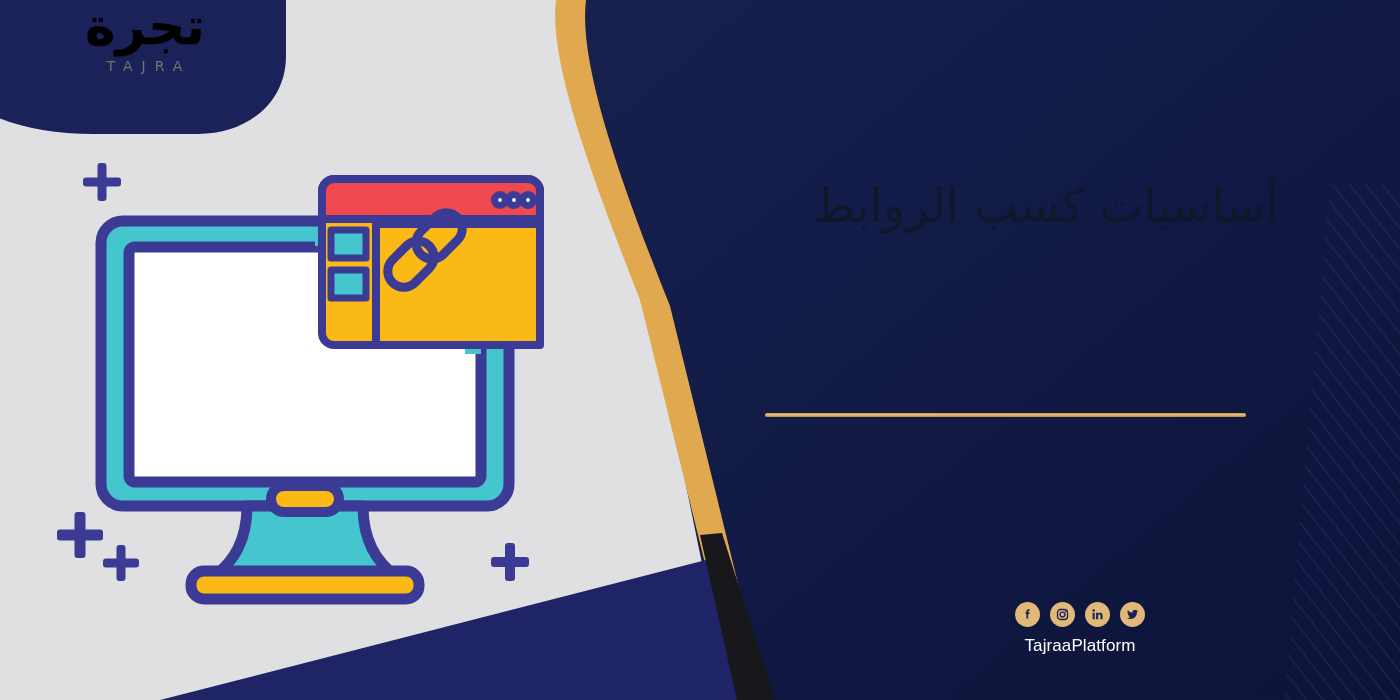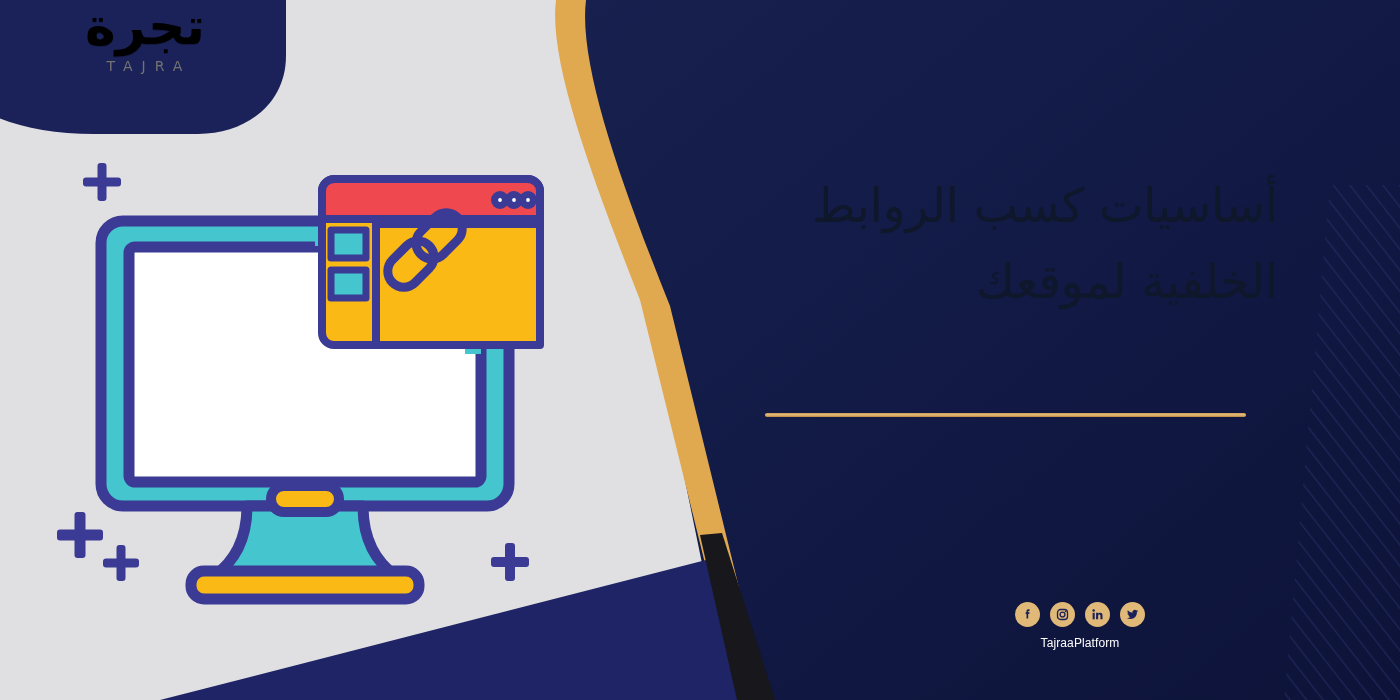--- a/index.html
+++ b/index.html
@@ -79,21 +79,21 @@
     position:absolute; left:1010px; top:602px; width:140px;
     display:flex; flex-direction:column; align-items:center; z-index:8;
   }
   #social-icons { display:flex; gap:10px; }
   .social-dot {
     width:25px; height:25px; border-radius:50%;
     background:#e0b877; display:flex; align-items:center; justify-content:center;
   }
   .social-dot svg { display:block; }
   #social-handle {
-    margin-top:9px; color:#ffffff; font-size:12px; letter-spacing:.1px;
+    margin-top:9px; color:#ffffff; font-size:17px; letter-spacing:.1px;
     font-family:"Liberation Sans",sans-serif;
   }
 </style>
 </head>
 <body>
 
 <div id="canvas">
 
   <div class="bg-layer">
     <svg class="bg-svg" viewBox="0 0 1400 700" xmlns="http://www.w3.org/2000/svg">
@@ -189,21 +189,20 @@
 
       <g stroke="#3b3a94" stroke-width="9" stroke-linecap="round" fill="none" transform="translate(110,78) rotate(-45)">
         <rect x="-46" y="-16" width="52" height="32" rx="16" ry="16"></rect>
         <rect x="-6" y="-16" width="52" height="32" rx="16" ry="16"></rect>
       </g>
     </svg>
   </div>
 
   <div id="headline">
     <div class="line">أساسيات كسب الروابط</div>
-    <div class="line">الخلفية لموقعك</div>
   </div>
   <div id="title-rule"></div>
 
   <div id="social-block">
     <div id="social-icons">
 
       <div class="social-dot">
         <svg width="15" height="15" viewBox="0 0 24 24" fill="#1b2259">
           <path d="M15.2 8.4h-2.1V7c0-.6.4-.8.7-.8h1.4V3.6h-2C11 3.6 10.4 5.3 10.4 6.5v1.9H9v2.7h1.4v7.3h2.7v-7.3h1.8l.3-2.7z"></path>
         </svg>

